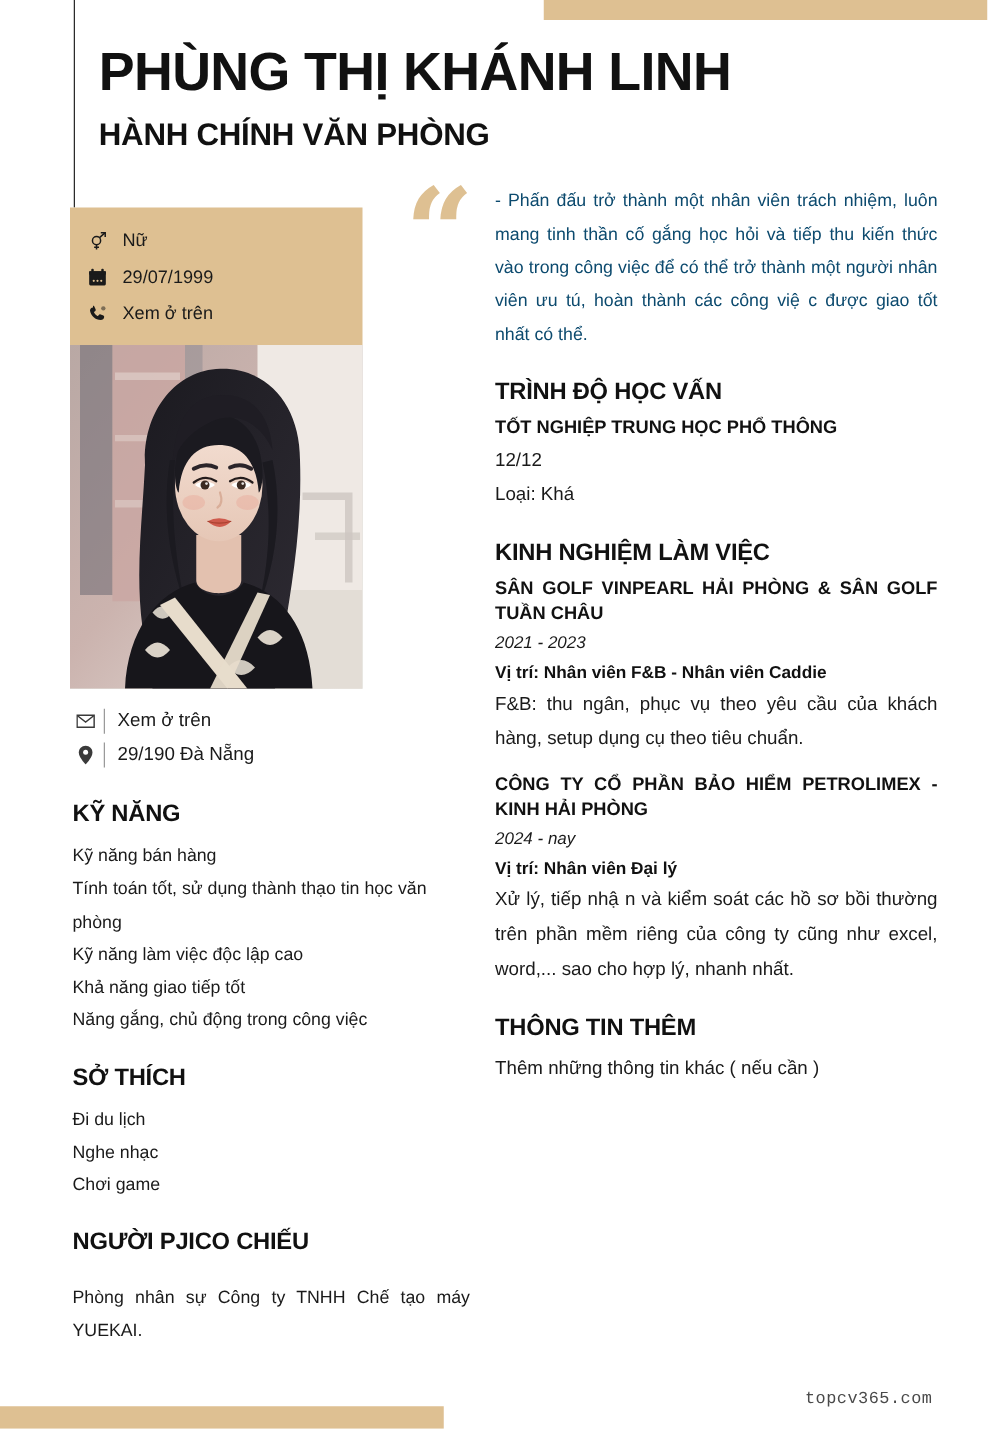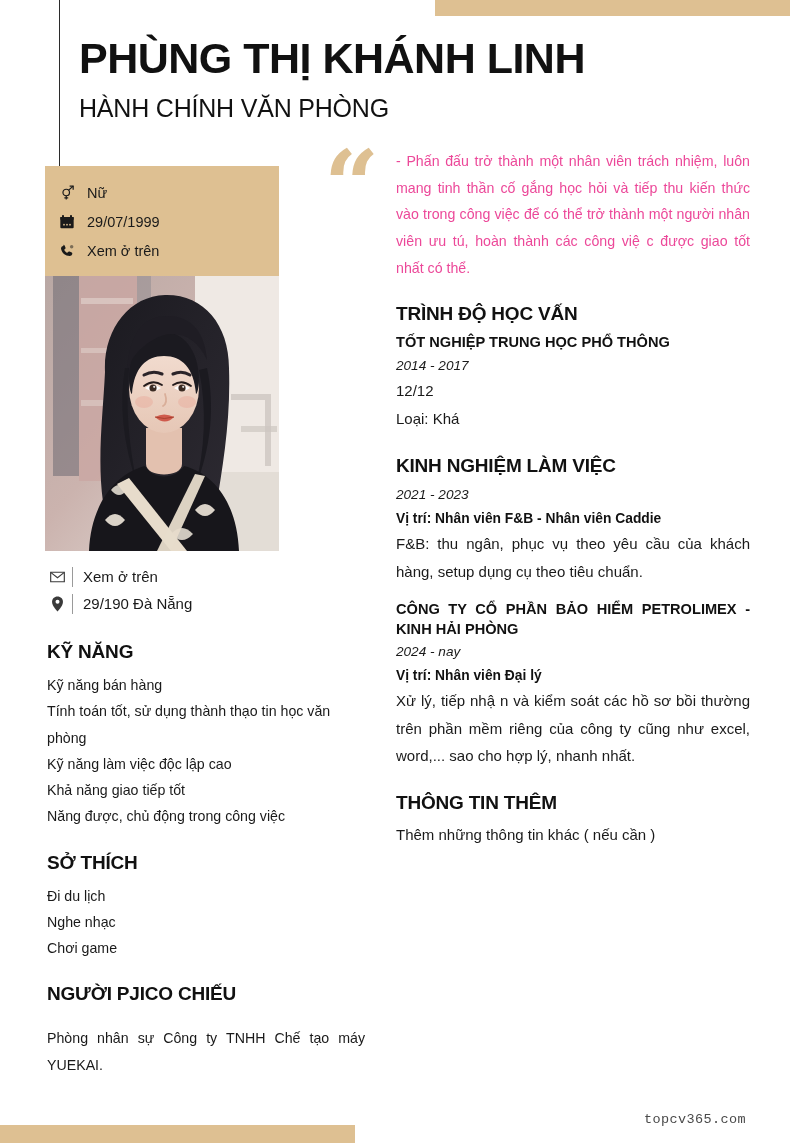--- a/index.html
+++ b/index.html
@@ -27,26 +27,26 @@
   }
 
   
   .header { position:absolute; left:79px; top:36px; width:620px; }
   .name {
     font-size:43px; font-weight:bold; letter-spacing:-0.5px;
     line-height:1.05; color:#111; white-space:nowrap;
   }
   .job-title {
     margin-top:13px;
-    font-size:25px; font-weight:normal; letter-spacing:-0.2px;
+    font-size:25px; font-weight:bold; letter-spacing:-0.2px;
     color:#111;
   }
 
   
-  .left-col { position:absolute; left:45px; top:166px; width:300px; }
+  .left-col { position:absolute; left:56px; top:166px; width:300px; }
 
   .info-box {
     width:234px; background:#dec092;
     padding:12px 0 11px 0;
   }
   .info-row {
     display:flex; align-items:center;
     padding:0 0 0 14px; height:29px;
     font-size:14.5px; color:#1a1a1a;
   }
@@ -96,21 +96,21 @@
   .right-col { position:absolute; left:396px; top:148px; width:354px; }
 
   .quote-wrap { position:relative; }
   .quote-mark {
     position:absolute; left:-72px; top:-10px;
     font-family:"DejaVu Serif",serif;
     font-size:96px; line-height:1; color:#dec092;
     font-weight:bold;
   }
   .intro {
-    font-size:14.2px; line-height:1.88; color:#ec4899;
+    font-size:14.2px; line-height:1.88; color:#0c4a6e;
     text-align:justify;
   }
 
   .r-head {
     font-size:19px; font-weight:bold; color:#111;
     letter-spacing:-0.2px; margin:22px 0 7px 0;
   }
   .r-sub {
     font-size:14.6px; font-weight:bold; color:#111;
     line-height:1.38; text-align:justify; margin-bottom:2px;
@@ -282,21 +282,21 @@
         <span>29/190 Đà Nẵng</span>
       </div>
     </div>
 
     <div class="sec-head">KỸ NĂNG</div>
     <div>
       <div class="bullet-line">Kỹ năng bán hàng</div>
       <div class="bullet-line">Tính toán tốt, sử dụng thành thạo tin học văn phòng</div>
       <div class="bullet-line">Kỹ năng làm việc độc lập cao</div>
       <div class="bullet-line">Khả năng giao tiếp tốt</div>
-      <div class="bullet-line">Năng được, chủ động trong công việc</div>
+      <div class="bullet-line">Năng gắng, chủ động trong công việc</div>
     </div>
 
     <div class="sec-head tight">SỞ THÍCH</div>
     <div>
       <div class="bullet-line">Đi du lịch</div>
       <div class="bullet-line">Nghe nhạc</div>
       <div class="bullet-line">Chơi game</div>
     </div>
 
     <div class="sec-head tight">NGƯỜI PJICO CHIẾU</div>
@@ -306,29 +306,29 @@
   <div class="right-col">
 
     <div class="quote-wrap">
       <span class="quote-mark">“</span>
       <div class="intro">- Phấn đấu trở thành một nhân viên trách nhiệm, luôn mang tinh thần cố gắng học hỏi và tiếp thu kiến thức vào trong công việc để có thể trở thành một người nhân viên ưu tú, hoàn thành các công việ c được giao tốt nhất có thể.</div>
     </div>
 
     <div>
       <div class="r-head">TRÌNH ĐỘ HỌC VẤN</div>
       <div class="r-sub">TỐT NGHIỆP TRUNG HỌC PHỔ THÔNG</div>
-      <div class="r-date">2014 - 2017</div>
       <div class="r-text">12/12</div>
       <div class="r-text">Loại: Khá</div>
     </div>
 
     <div>
       <div class="r-head">KINH NGHIỆM LÀM VIỆC</div>
 
       <div>
+        <div class="r-sub">SÂN GOLF VINPEARL HẢI PHÒNG &amp; SÂN GOLF TUẦN CHÂU</div>
         <div class="r-date">2021 - 2023</div>
         <div class="r-pos">Vị trí: Nhân viên F&amp;B - Nhân viên Caddie</div>
         <div class="r-text">F&amp;B: thu ngân, phục vụ theo yêu cầu của khách hàng, setup dụng cụ theo tiêu chuẩn.</div>
       </div>
 
       <div class="r-block">
         <div class="r-sub">CÔNG TY CỔ PHẦN BẢO HIỂM PETROLIMEX - KINH HẢI PHÒNG</div>
         <div class="r-date">2024 - nay</div>
         <div class="r-pos">Vị trí: Nhân viên Đại lý</div>
         <div class="r-text">Xử lý, tiếp nhậ n và kiểm soát các hồ sơ bồi thường trên phần mềm riêng của công ty cũng như excel, word,... sao cho hợp lý, nhanh nhất.</div>

